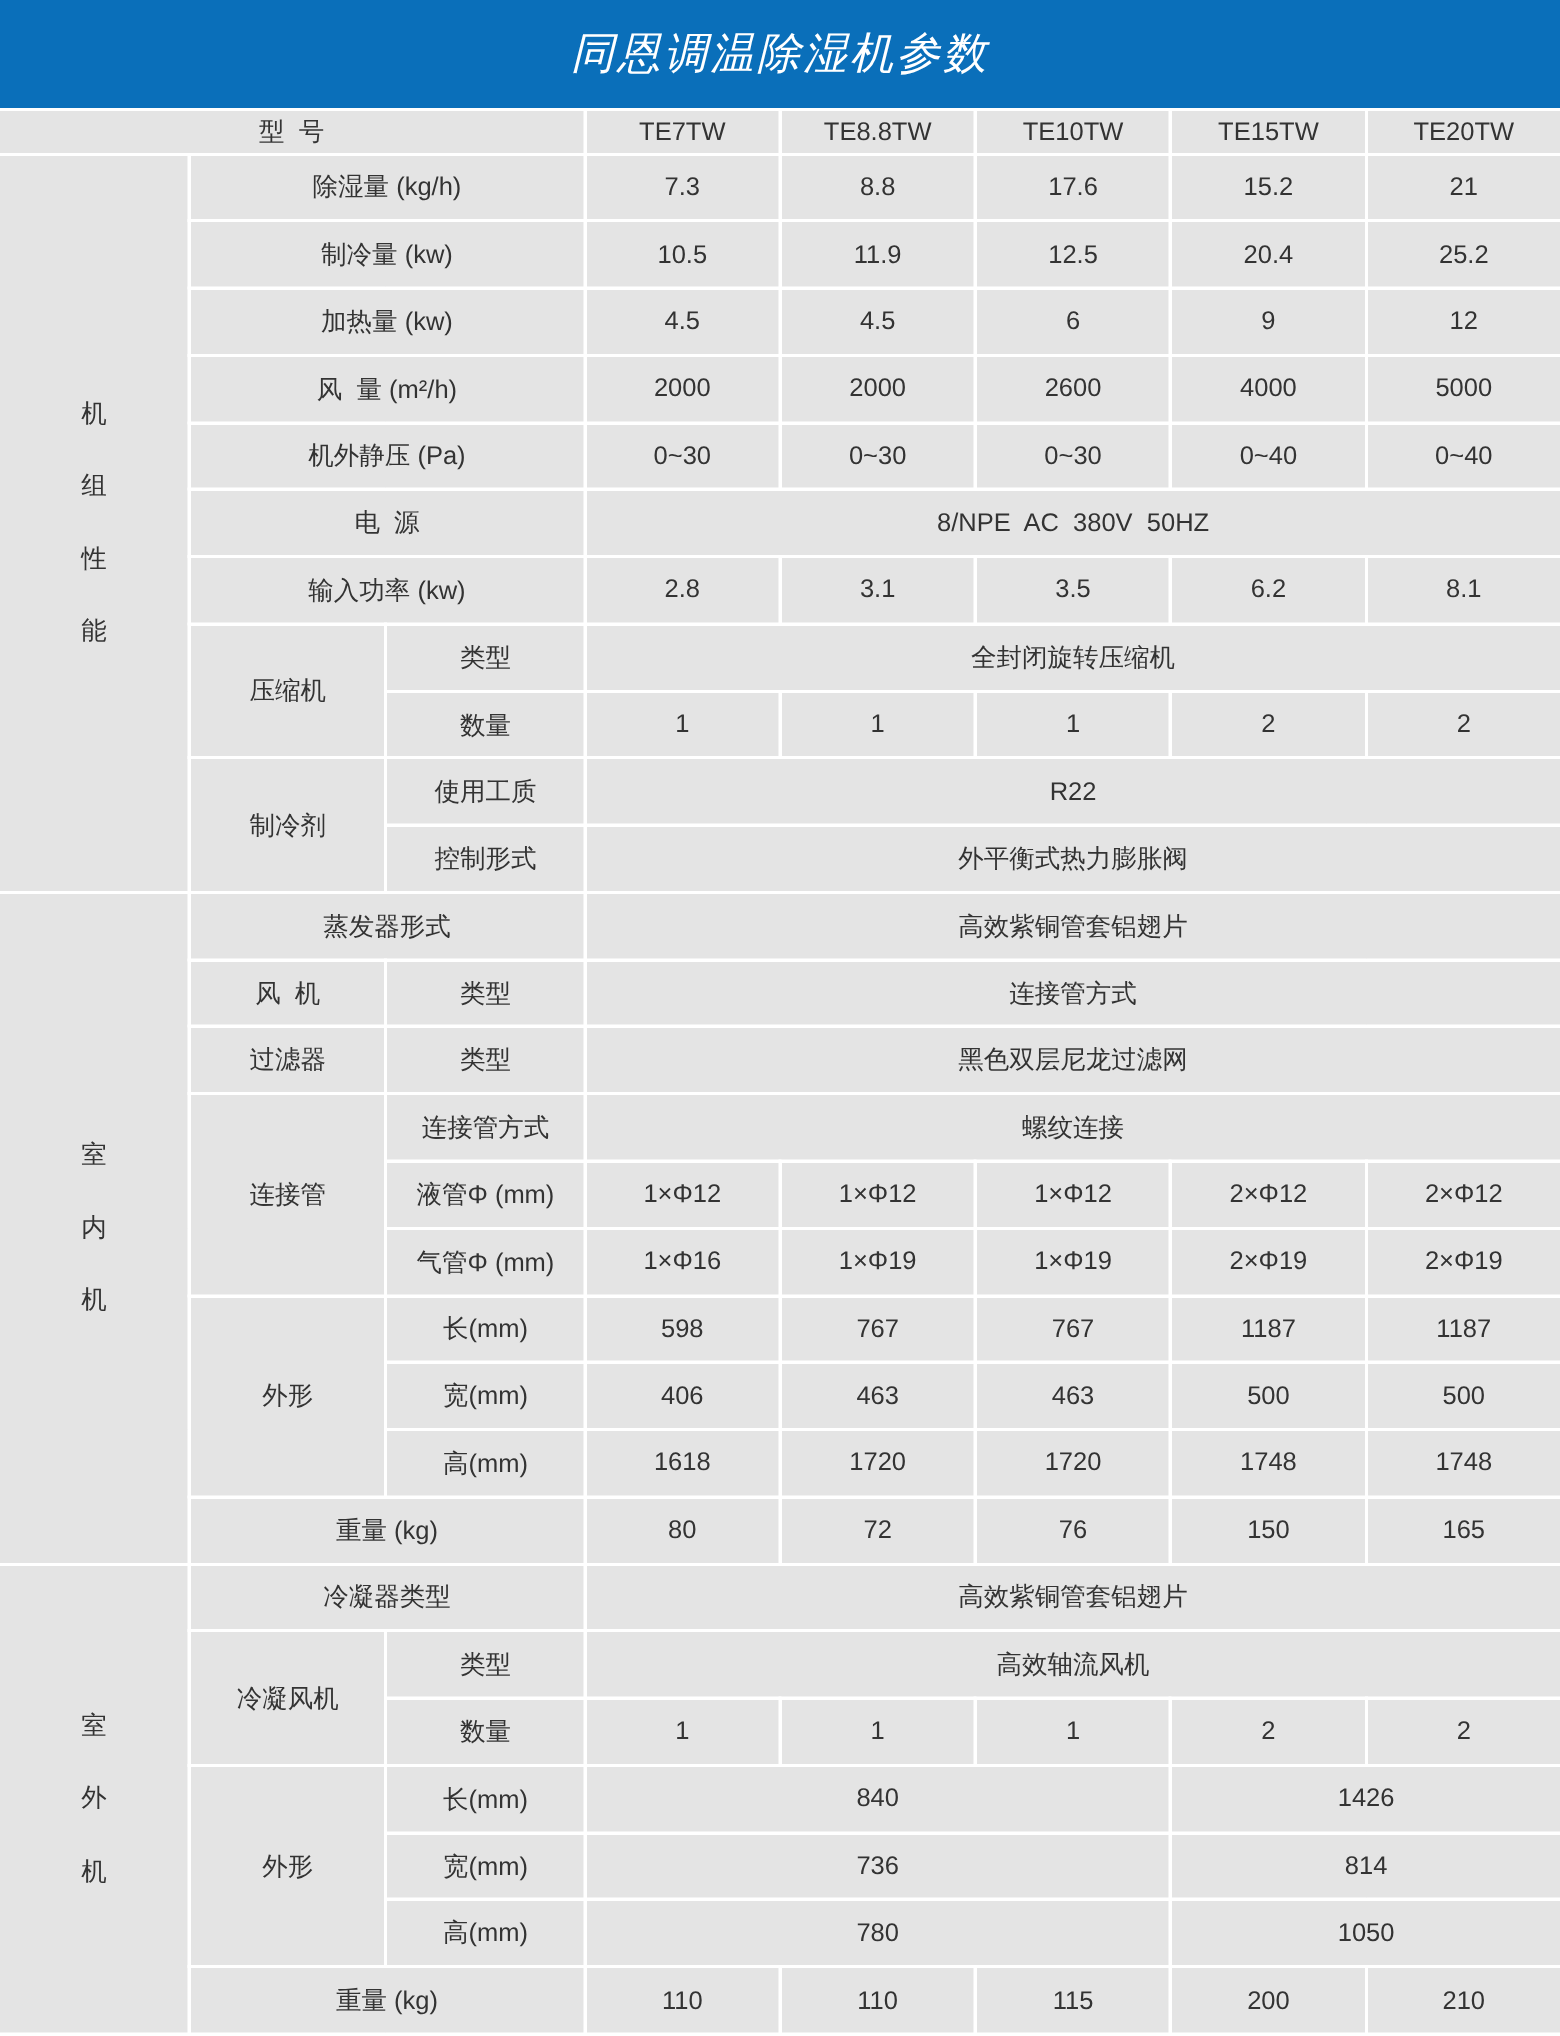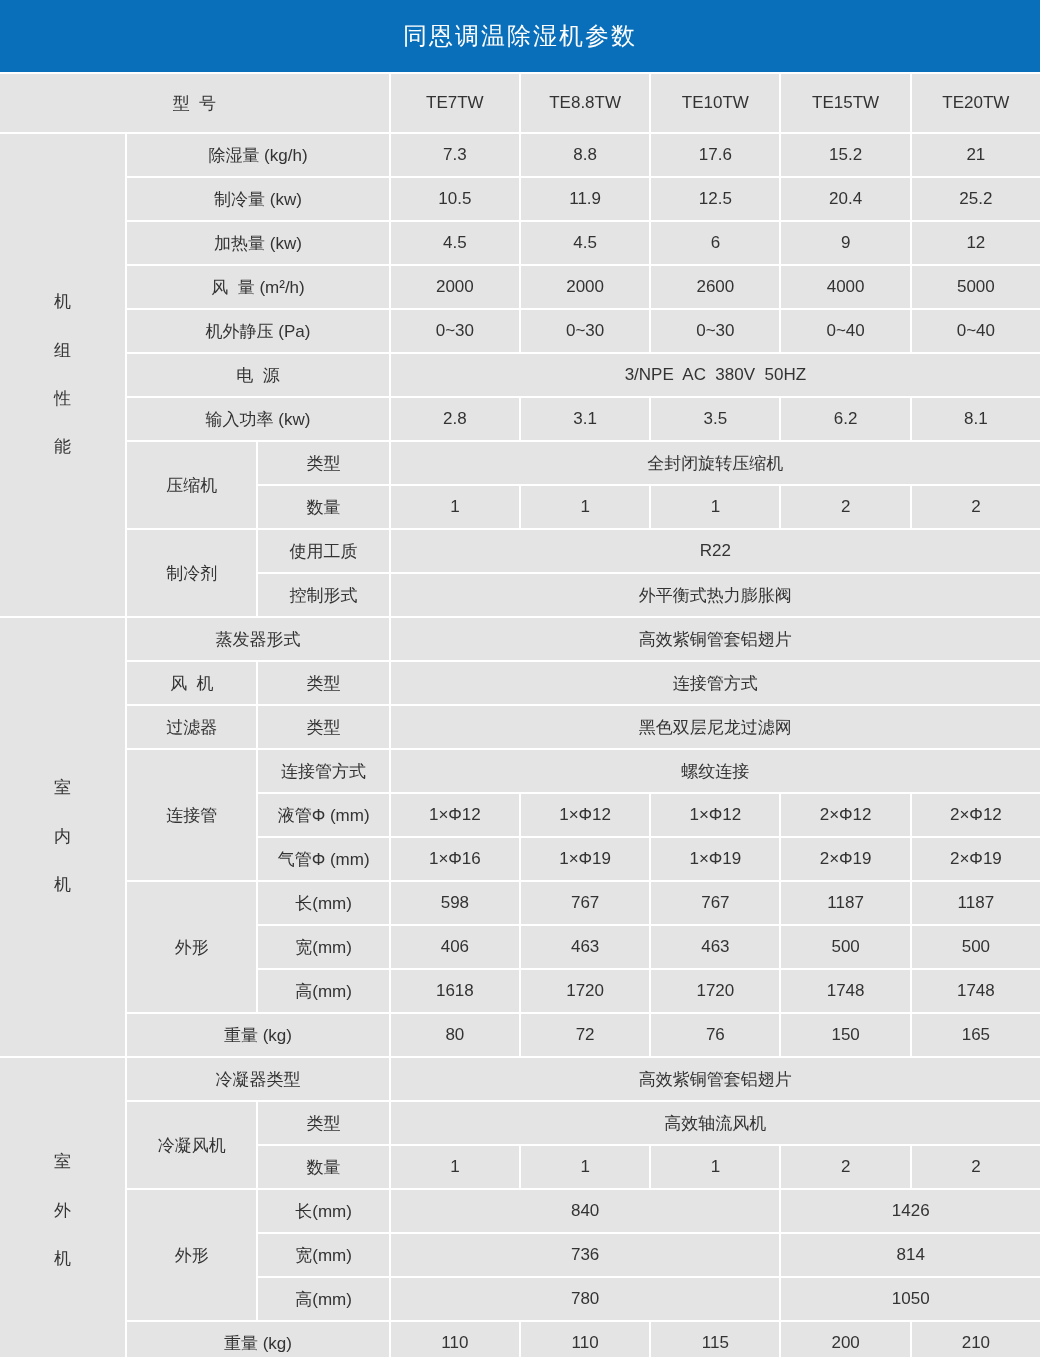--- a/index.html
+++ b/index.html
@@ -5,34 +5,34 @@
   html,body { margin:0; padding:0; }
   body {
     width:1040px; height:1357px; background:#ffffff; overflow:hidden;
     font-family:"Liberation Sans","DejaVu Sans",sans-serif;
   }
   .banner {
     height:72px; background:#0a6fba;
     display:flex; align-items:center; justify-content:center;
   }
   .banner h1 {
-    margin:0; color:#ffffff; font-size:24px; font-weight:500; letter-spacing:2px;
+    margin:0; color:#ffffff; font-size:29px; font-weight:500; letter-spacing:2px;font-style:italic;
   }
   table.spec {
     border-collapse:collapse; table-layout:fixed;
     width:1044px; height:1285px; margin-left:-2px;
   }
   table.spec td {
     border:2px solid #ffffff; background:#e4e4e4;
     text-align:center; vertical-align:middle;
     color:#333333; font-size:17px; padding:0 2px;
     white-space:pre-wrap; overflow:hidden;
   }
   tr { height:44px; }
-  tr.hrow { height:60px; }
+  tr.hrow { height:29px; }
   td.grp { line-height:2.85; font-size:17px; }
   td.lbl {}
   td.val {}
 </style>
 </head>
 <body>
 
 <div class="banner">
   <h1>同恩调温除湿机参数</h1>
 </div>
@@ -93,21 +93,21 @@
       <tr>
         <td class="lbl" colspan="2">机外静压 (Pa)</td>
         <td class="val">0~30</td>
         <td class="val">0~30</td>
         <td class="val">0~30</td>
         <td class="val">0~40</td>
         <td class="val">0~40</td>
       </tr>
       <tr>
         <td class="lbl" colspan="2">电  源</td>
-        <td class="val" colspan="5">3/NPE  AC  380V  50HZ</td>
+        <td class="val" colspan="5">8/NPE  AC  380V  50HZ</td>
       </tr>
       <tr>
         <td class="lbl" colspan="2">输入功率 (kw)</td>
         <td class="val">2.8</td>
         <td class="val">3.1</td>
         <td class="val">3.5</td>
         <td class="val">6.2</td>
         <td class="val">8.1</td>
       </tr>
       <tr>

